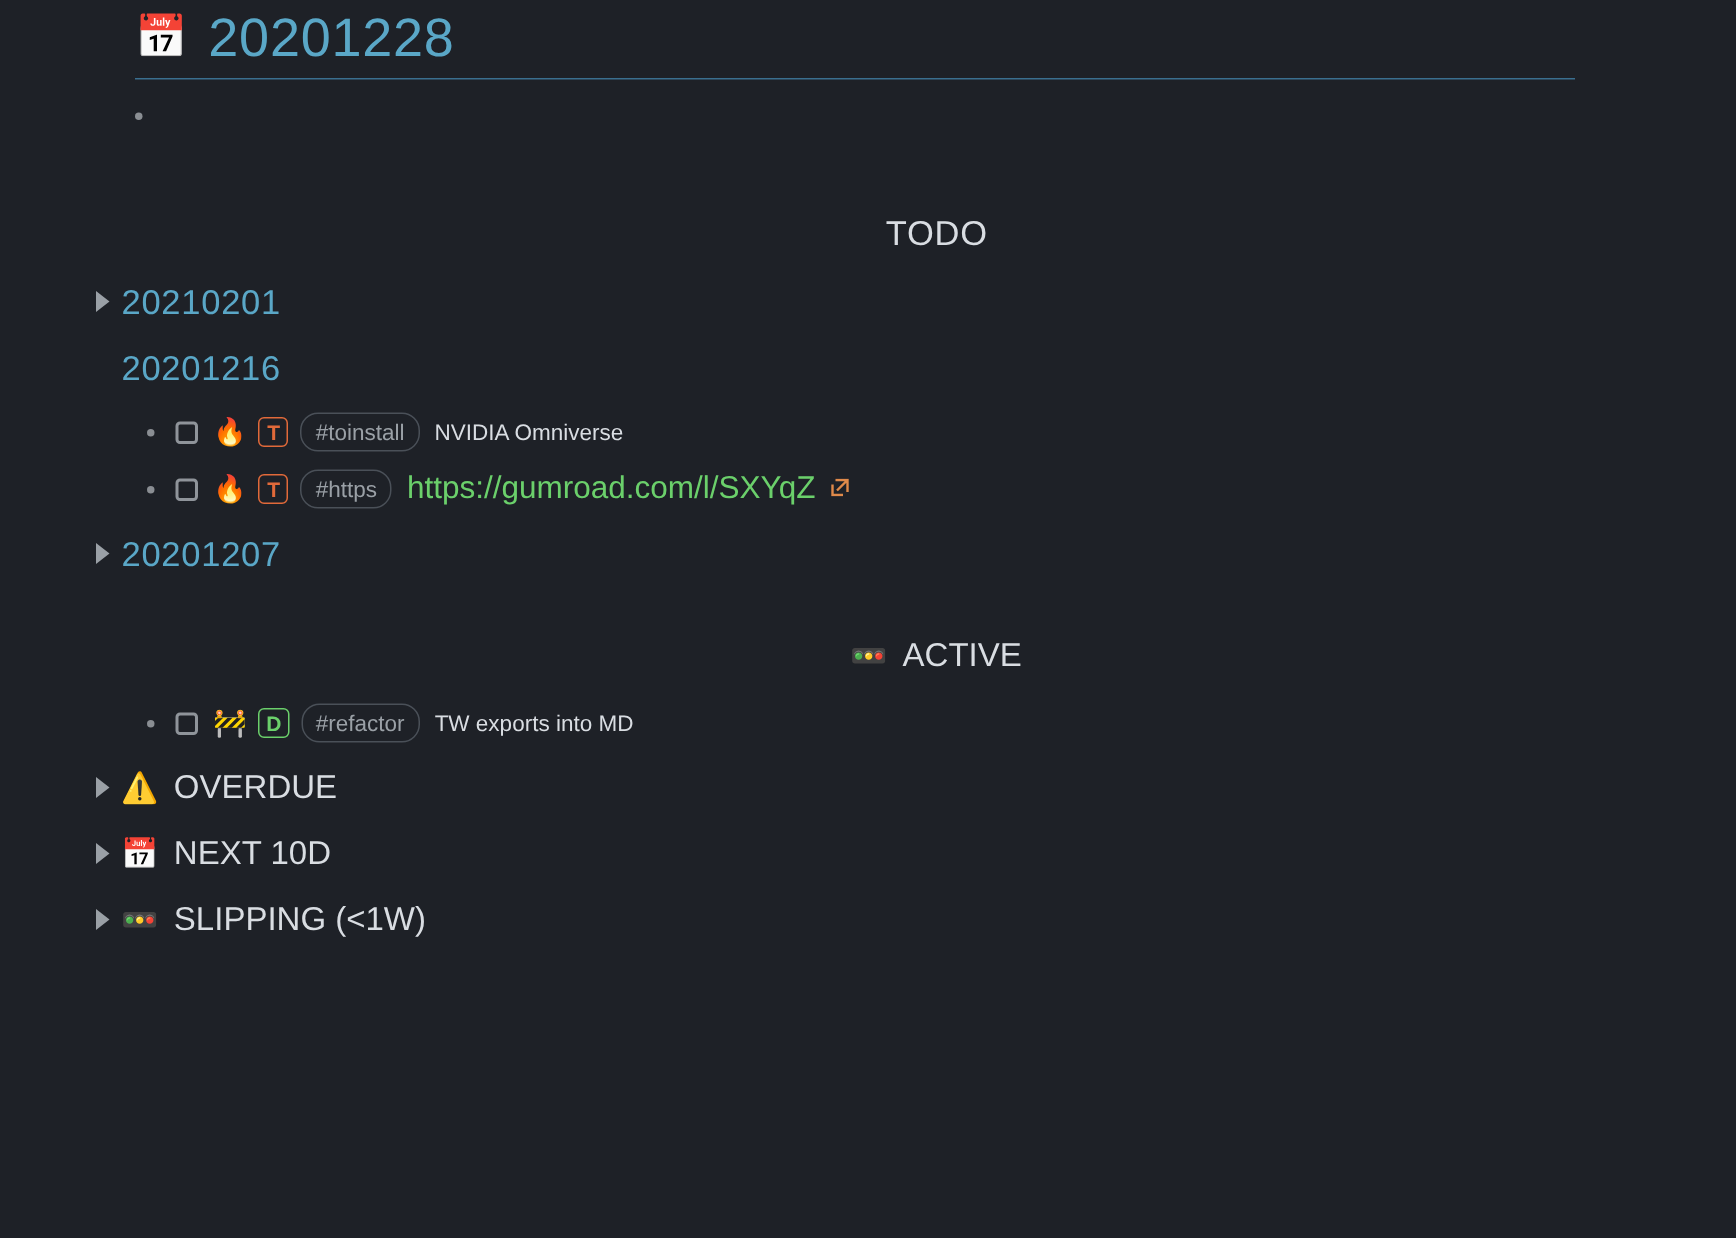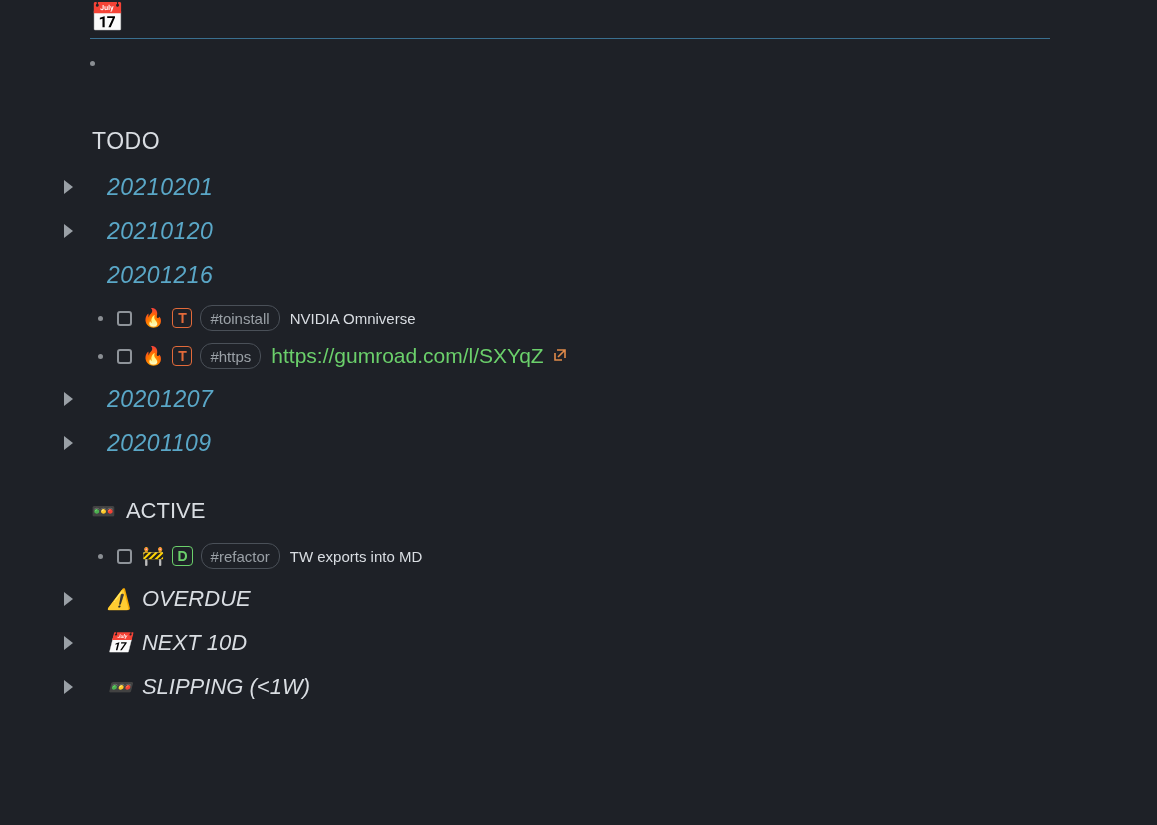--- a/index.html
+++ b/index.html
@@ -54,36 +54,36 @@
   .section {
     margin: 60px 0 0 64px;
   }
 
   .heading-row {
     display: flex;
     align-items: center;
     gap: 12px;
     margin: 0 0 14px 0;
     min-height: 30px;
+    justify-content: center;
   }
   .heading-label {
     font-size: 23px;
     font-weight: 400;
     color: #d9dde2;
     margin-left: 28px;
     letter-spacing: 0.5px;
   }
 
   .entry {
     display: flex;
     align-items: center;
-    gap: 28px;
+    gap: 2px;
     margin: 10px 0 10px 0;
     min-height: 34px;
-    font-style: italic;
   }
   .disclosure {
     width: 0;
     height: 0;
     border-top: 7px solid transparent;
     border-bottom: 7px solid transparent;
     border-left: 9px solid #9aa0a6;
     flex: 0 0 auto;
     cursor: pointer;
   }
@@ -195,40 +195,37 @@
     margin: 36px 0 0 64px;
   }
 </style>
 </head>
 <body>
 
 <div class="page">
 
   <div class="title-block">
     <span class="title-emoji">📅</span>
+    <span class="title-text">20201228</span>
   </div>
 
   <div class="empty-bullet-row">
     <span class="bullet-dot"></span>
   </div>
 
   <div class="section">
     <div class="heading-row">
       <span class="heading-label">TODO</span>
     </div>
 
     <div class="entry">
       <span class="disclosure"></span>
       <span class="link">20210201</span>
     </div>
 
-    <div class="entry">
-      <span class="disclosure"></span>
-      <span class="link">20210120</span>
-    </div>
 
     <div class="entry">
       <span class="disclosure-placeholder"></span>
       <span class="link">20201216</span>
     </div>
 
     <div class="sub">
       <div class="task-row">
         <span class="task-dot"></span>
         <span class="checkbox"></span>
@@ -252,24 +249,20 @@
         </span>
       </div>
     </div>
 
 
     <div class="entry">
       <span class="disclosure"></span>
       <span class="link">20201207</span>
     </div>
 
-    <div class="entry">
-      <span class="disclosure"></span>
-      <span class="link">20201109</span>
-    </div>
   </div>
 
   <div class="section2">
     <div class="heading-row" style="margin-left:0;">
       <span class="disclosure-placeholder"></span>
       <span class="entry-label">
         <span class="emoji-lg">🚥</span>
         <span>ACTIVE</span>
       </span>
     </div>

